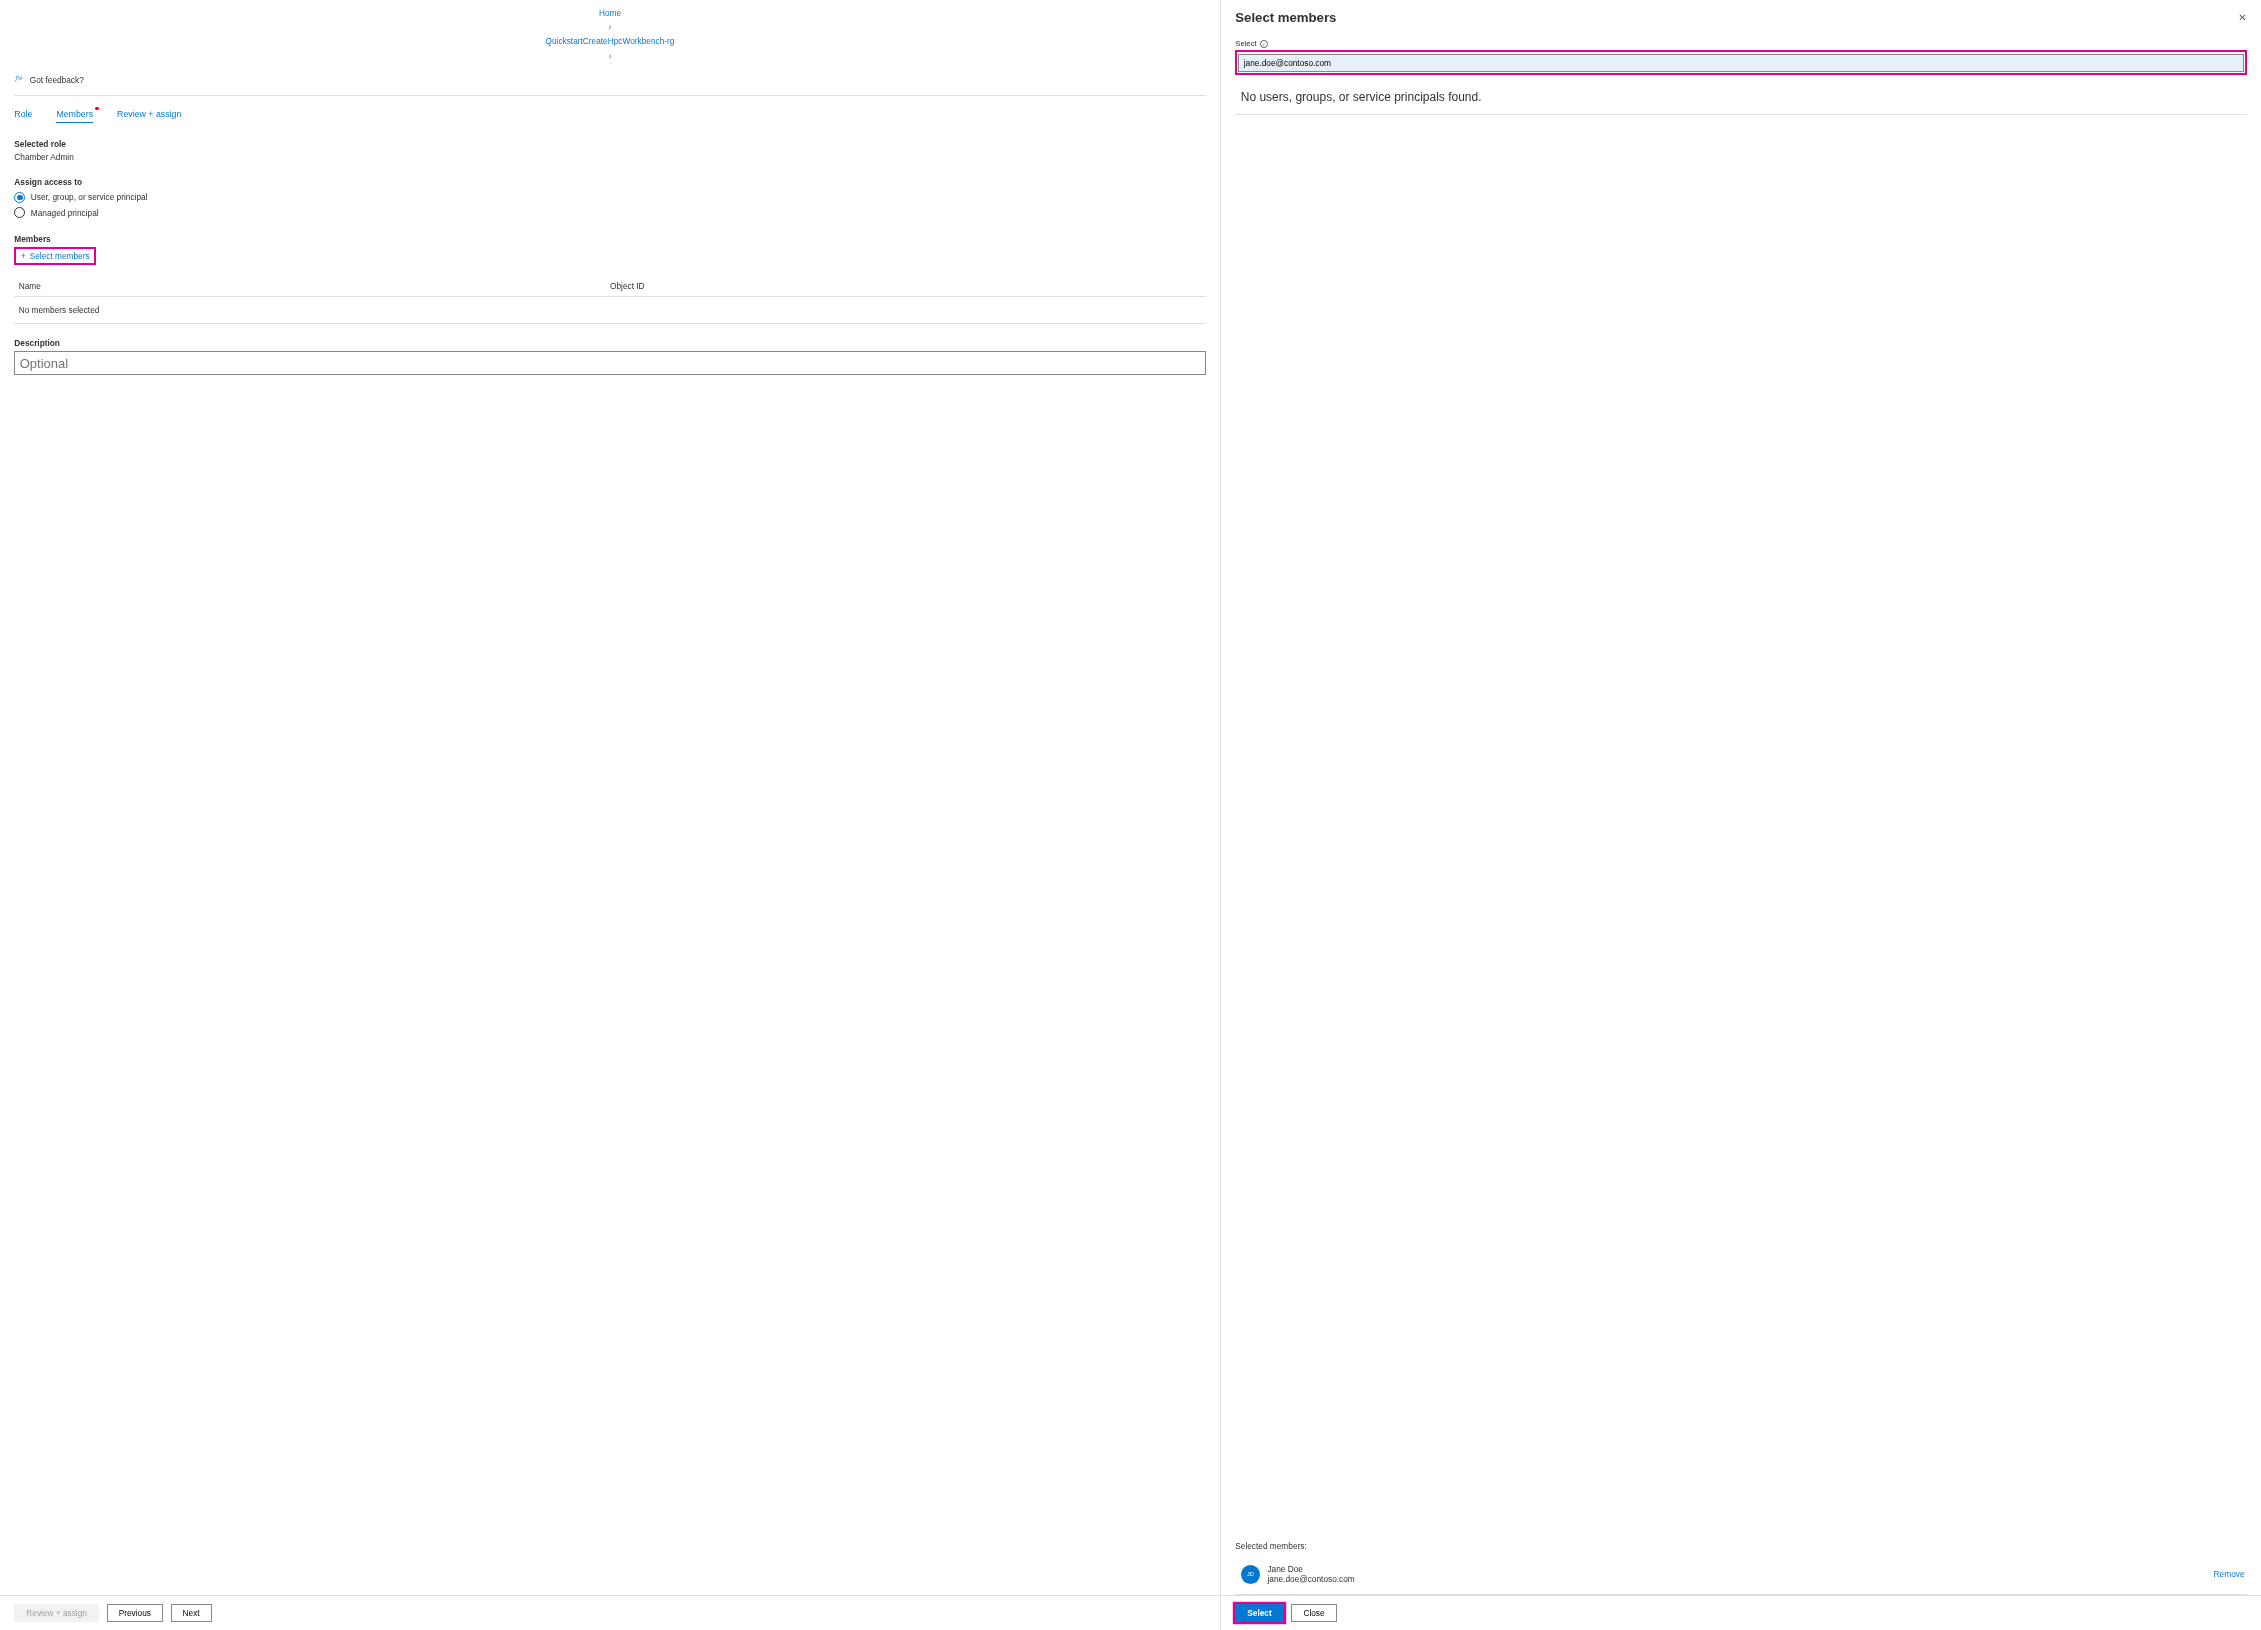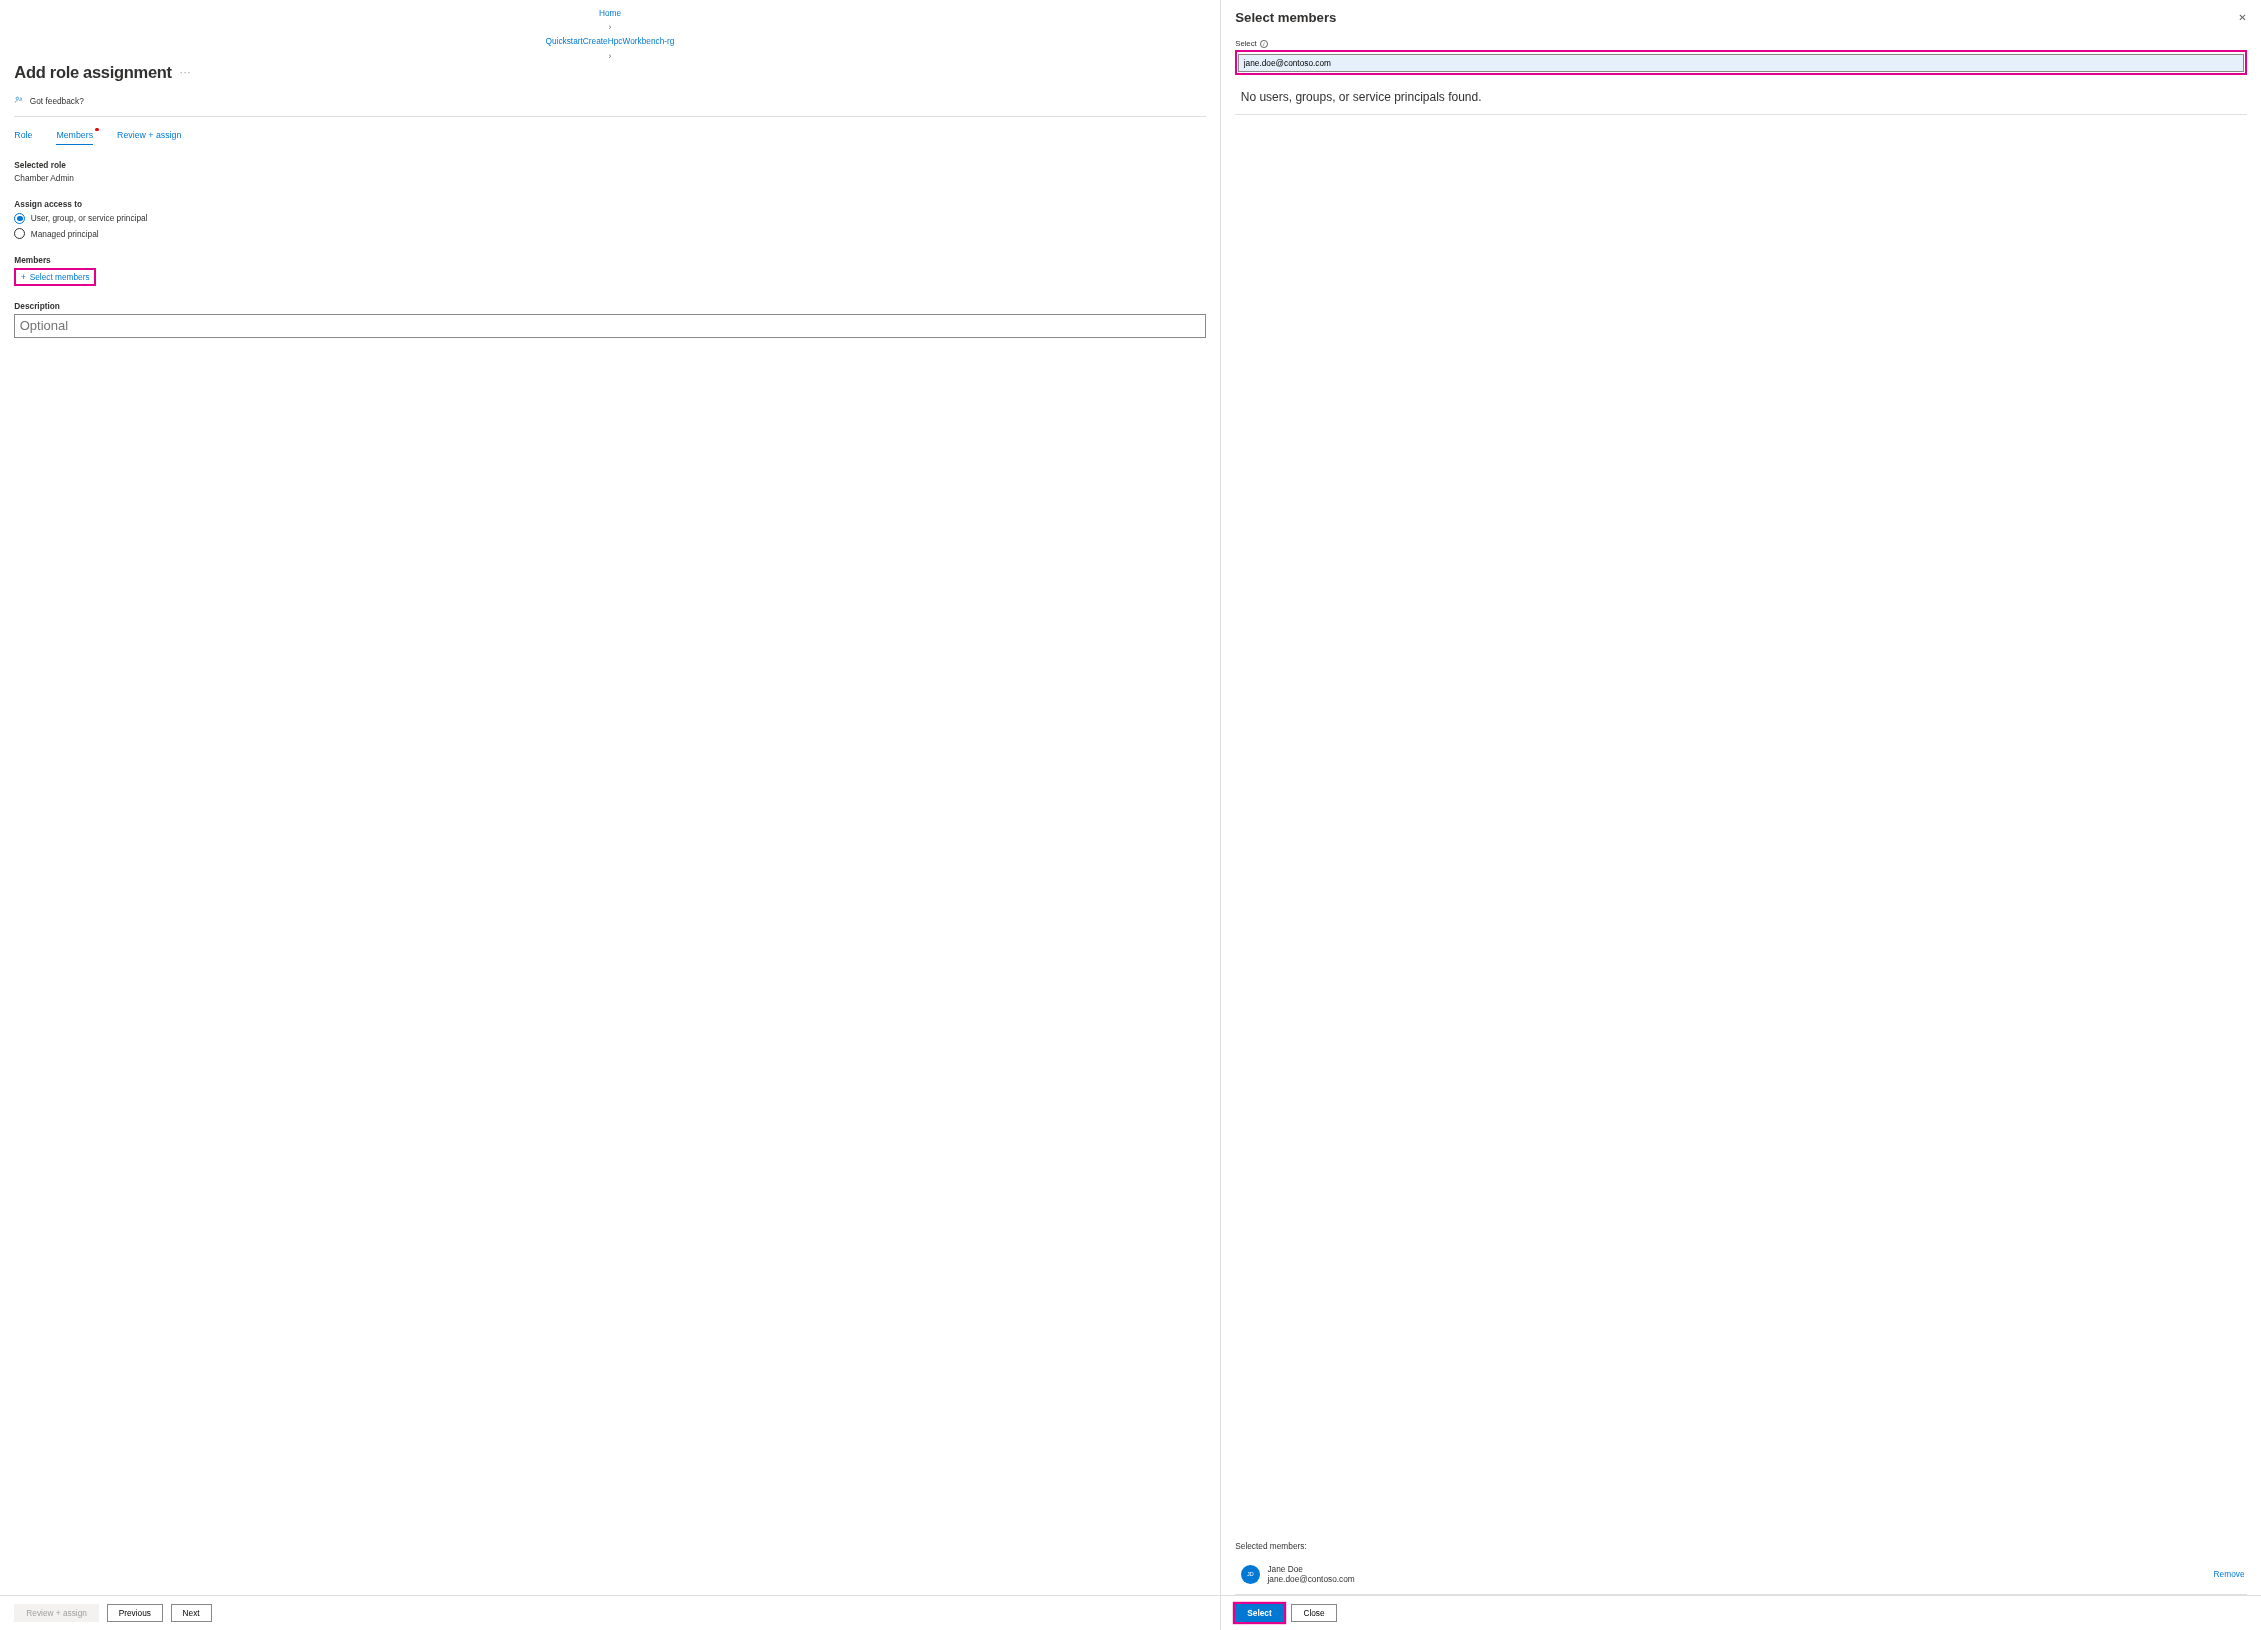--- a/index.html
+++ b/index.html
@@ -271,24 +271,20 @@
 <div class="left">
   <div class="left-body">
 
     <div class="breadcrumb">
       <a>Home</a>
       <span class="chev">›</span>
       <a>QuickstartCreateHpcWorkbench-rg</a>
       <span class="chev">›</span>
     </div>
 
-    <div class="page-title-row">
-      <h1 class="page-title">Add role assignment</h1>
-      <span class="ellipsis">···</span>
-    </div>
 
     <div class="feedback-row">
       <span class="feedback-icon">
         <svg viewBox="0 0 24 24" fill="none" stroke="#0078d4" stroke-width="1.5">
           <circle cx="8" cy="8" r="3"></circle>
           <path d="M3 18c0-2.5 2-4.5 5-4.5M14 7l4 1-1 4"></path>
           <path d="M12 13c2-1 4-1 6 0"></path>
         </svg>
       </span>
       <span>Got feedback?</span>
@@ -324,20 +320,27 @@
       <div class="section-label">Members</div>
       <div style="margin-top:3.3px;">
         <span class="highlight-box">
           <span class="select-members-link">
             <span class="plus-icon">+</span>
             <span>Select members</span>
           </span>
         </span>
       </div>
 
+      <div class="members-table">
+        <div class="members-head">
+          <div class="col-name">Name</div>
+          <div class="col-obj">Object ID</div>
+        </div>
+        <div class="members-empty">No members selected</div>
+      </div>
 
       <div class="desc-label">Description</div>
       <input class="desc-input" type="text" placeholder="Optional" style="">
     </div>
   </div>
 
   <div class="left-footer">
     <button class="btn disabled">Review + assign</button>
     <button class="btn">Previous</button>
     <button class="btn">Next</button>

